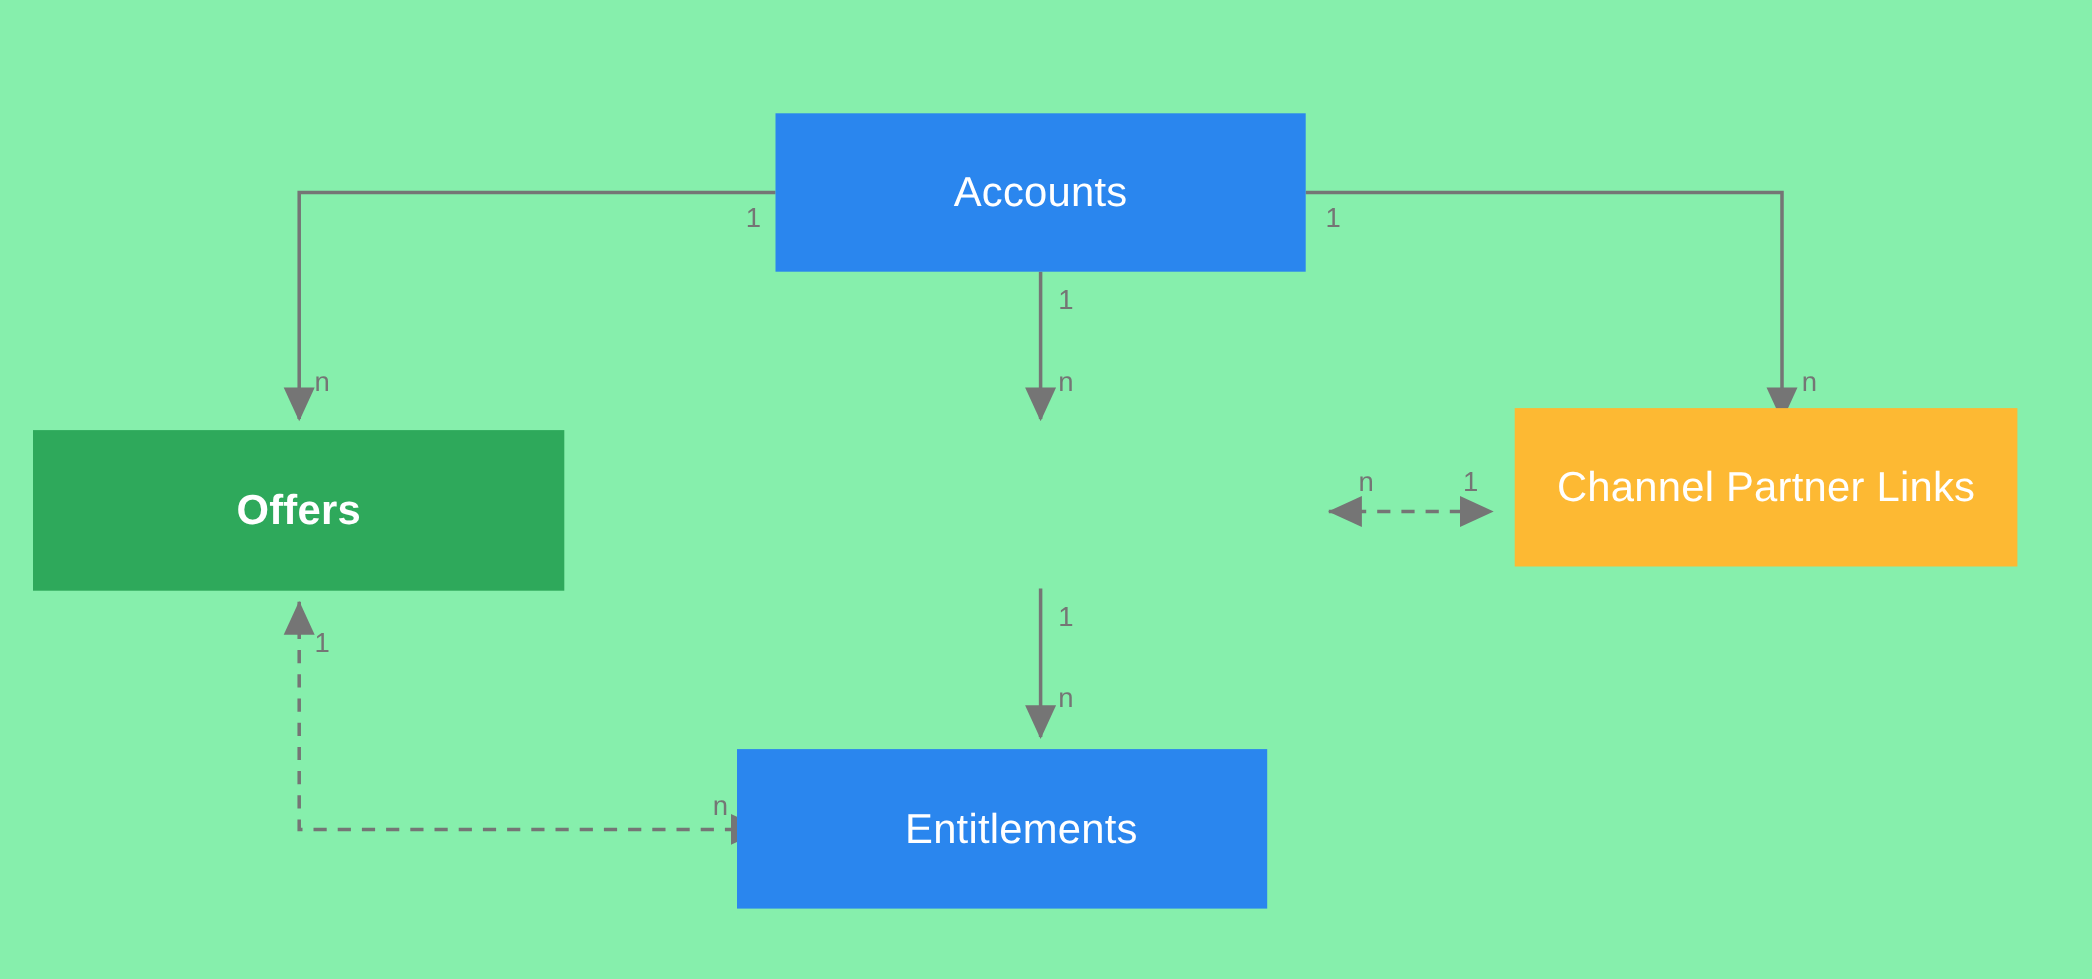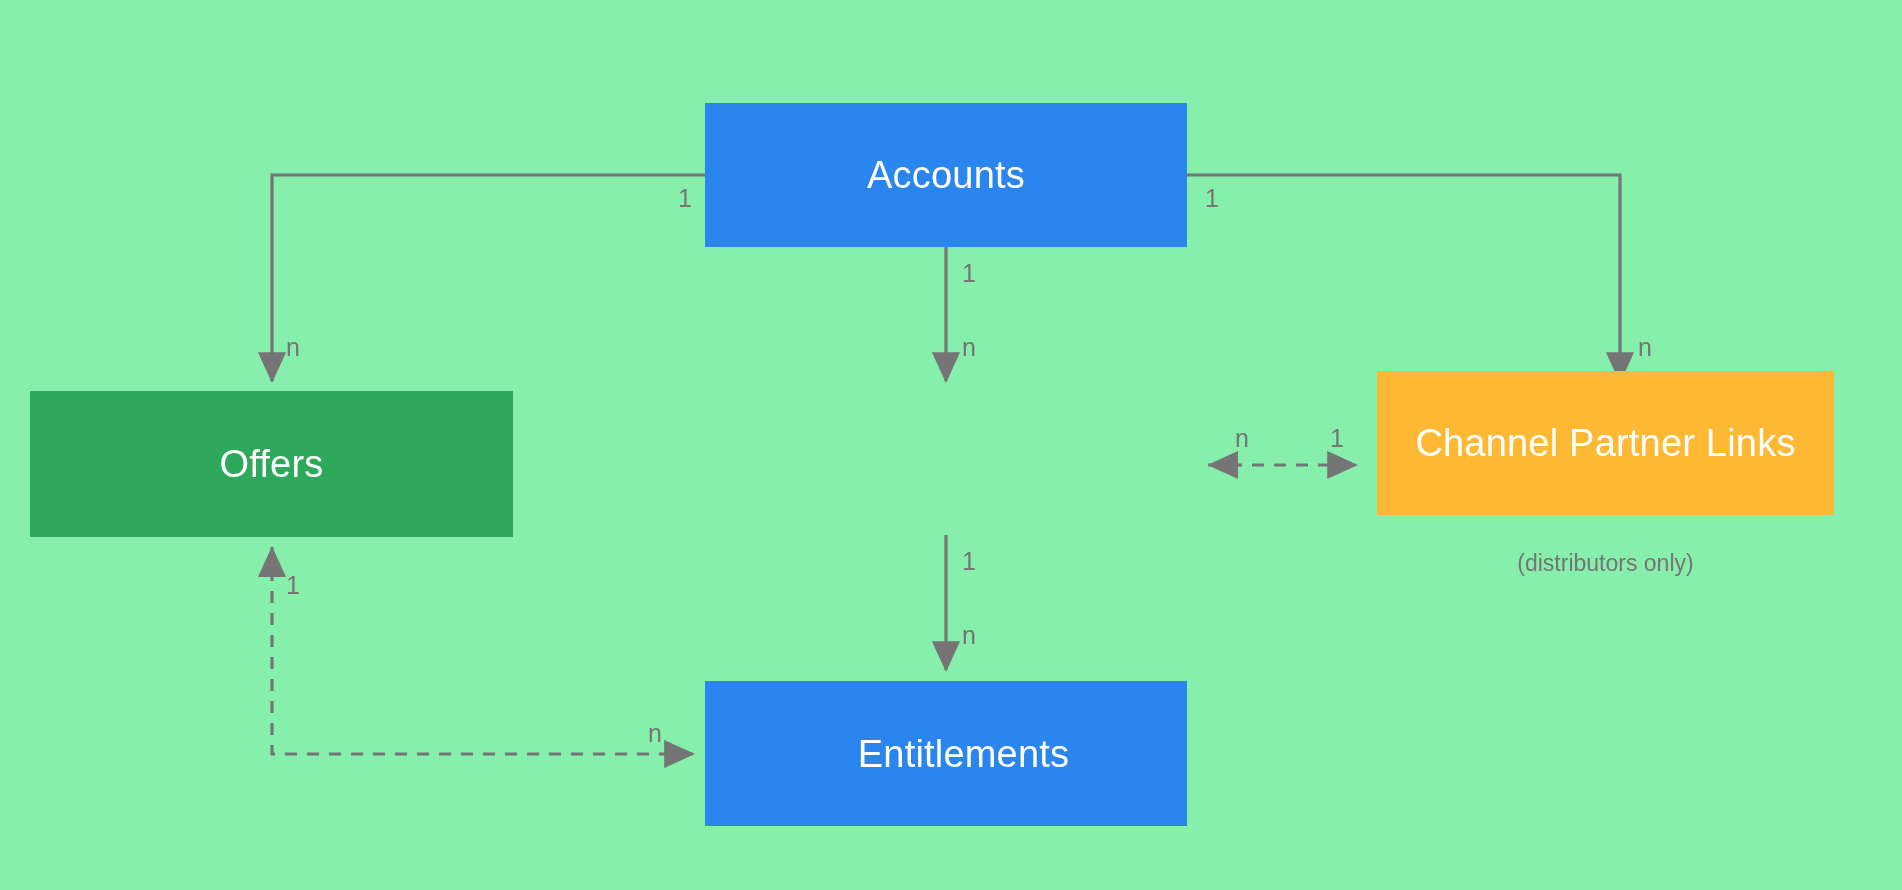--- a/index.html
+++ b/index.html
@@ -92,31 +92,30 @@
 
     <g>
       <path d="M272,547 L272,754 L693,754" fill="none" stroke="#757575" stroke-width="3.2" stroke-dasharray="12,10" marker-start="url(#arrowStart)" marker-end="url(#arrowEnd)"></path>
     </g>
   </svg>
 
   <div class="node" style="left:705px; top:103px; width:482px; height:144px; background:#2A86EE;">
     <span>Accounts</span>
   </div>
 
-  <div class="node" style="left:30px; top:391px; width:483px; height:146px; background:#2EA95B;">
+  <div class="node" style="left:30px; top:391px; width:483px; height:146px; background:#2EA95B;font-weight:bold;">
     <span>Offers</span>
   </div>
 
 
   <div class="node" style="left:1377px; top:371px; width:457px; height:144px; background:#FDB933;">
     <span>Channel Partner Links</span>
   </div>
-  <div class="node-caption" style="left:1377px; top:552px; width:457px;">(distributors only)</div>
 
-  <div class="node" style="left:705px; top:681px; width:482px; height:145px; background:#2A86EE;padding-left:35px;">
+  <div class="node" style="left:670px; top:681px; width:482px; height:145px; background:#2A86EE;padding-left:35px;">
     <span>Entitlements</span>
   </div>
 
   <div class="edge-label" style="left:678px; top:186px;">1</div>
   <div class="edge-label" style="left:286px; top:335px;">n</div>
 
   <div class="edge-label" style="left:962px; top:261px;">1</div>
   <div class="edge-label" style="left:962px; top:335px;">n</div>
 
   <div class="edge-label" style="left:1205px; top:186px;">1</div>

